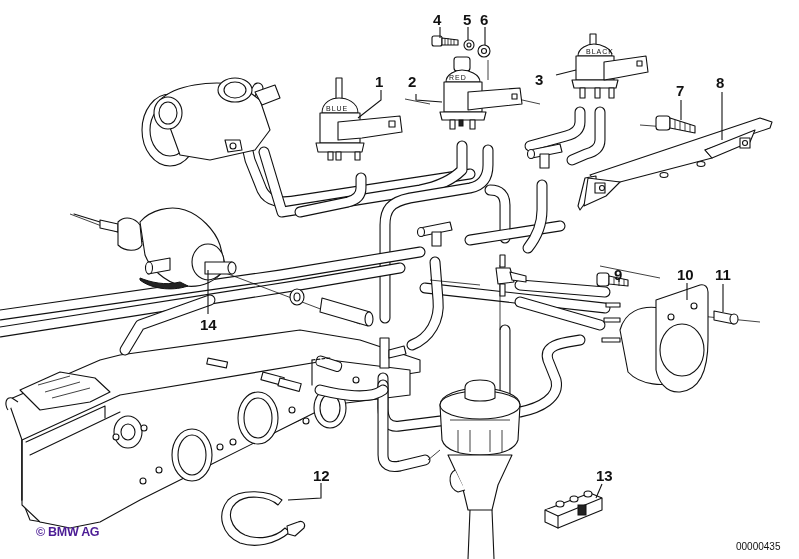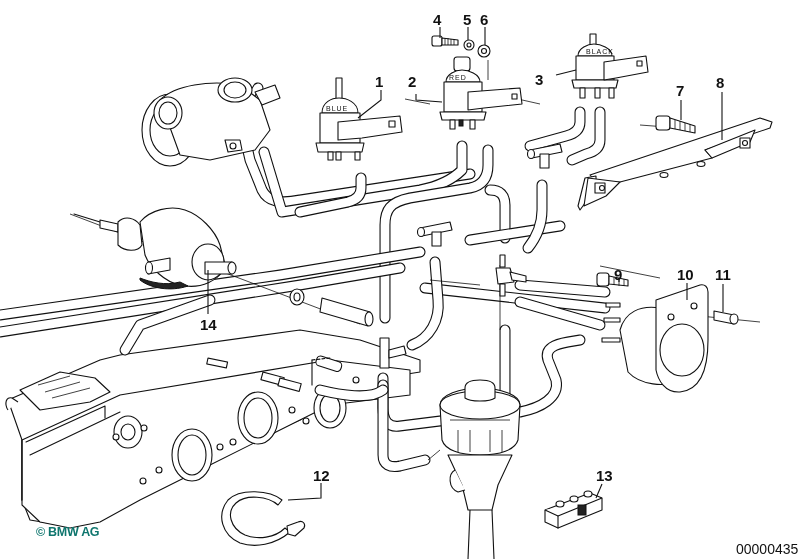--- a/index.html
+++ b/index.html
@@ -7,22 +7,22 @@
   #diagram{position:absolute;left:0;top:0;width:799px;height:559px;}
   .ln{fill:none;stroke:#111;stroke-width:1.1;stroke-linecap:round;stroke-linejoin:round;}
   .thin{fill:none;stroke:#111;stroke-width:0.8;}
   .part{fill:#fff;stroke:#111;stroke-width:1.1;stroke-linejoin:round;}
   .dark{fill:#222;stroke:#111;stroke-width:1;}
   .hose{fill:none;stroke:#111;stroke-width:11;stroke-linecap:round;stroke-linejoin:round;}
   .hosein{fill:none;stroke:#fff;stroke-width:8.8;stroke-linecap:round;stroke-linejoin:round;}
   .leader{fill:none;stroke:#111;stroke-width:1.1;}
   .num{font-family:"Liberation Sans",sans-serif;font-size:15px;font-weight:bold;fill:#111;}
   .stamp{font-family:"Liberation Sans",sans-serif;font-size:7px;fill:#111;letter-spacing:1px;}
-  #copyright{position:absolute;left:36px;top:525px;font-size:12.5px;font-weight:bold;color:#0f766e;letter-spacing:-0.3px;}
-  #docid{position:absolute;left:736px;top:541px;font-size:14px;color:#111;}
+  #copyright{position:absolute;left:36px;top:525px;font-size:12.5px;font-weight:bold;color:#4c1d95;letter-spacing:-0.3px;}
+  #docid{position:absolute;left:736px;top:541px;font-size:10px;color:#111;}
 </style>
 </head>
 <body>
 
 <svg id="diagram" viewBox="0 0 799 559" xmlns="http://www.w3.org/2000/svg">
 
   <g>
     <path class="part" d="M8,400 L100,360 L120,355 L300,330 L360,340 L420,360 L420,372 L370,380 L330,395 L300,420 L220,455 L150,488 L90,520 L60,525 L30,520 L22,500 L22,440 Z"></path>
     <path class="part" d="M22,440 L120,395 L330,360 L410,370 L410,395 L330,405 L260,440 L200,470 L140,500 L100,522 L70,528 L40,522 L22,505 Z"></path>
     <path class="ln" d="M22,440 L22,500"></path>

